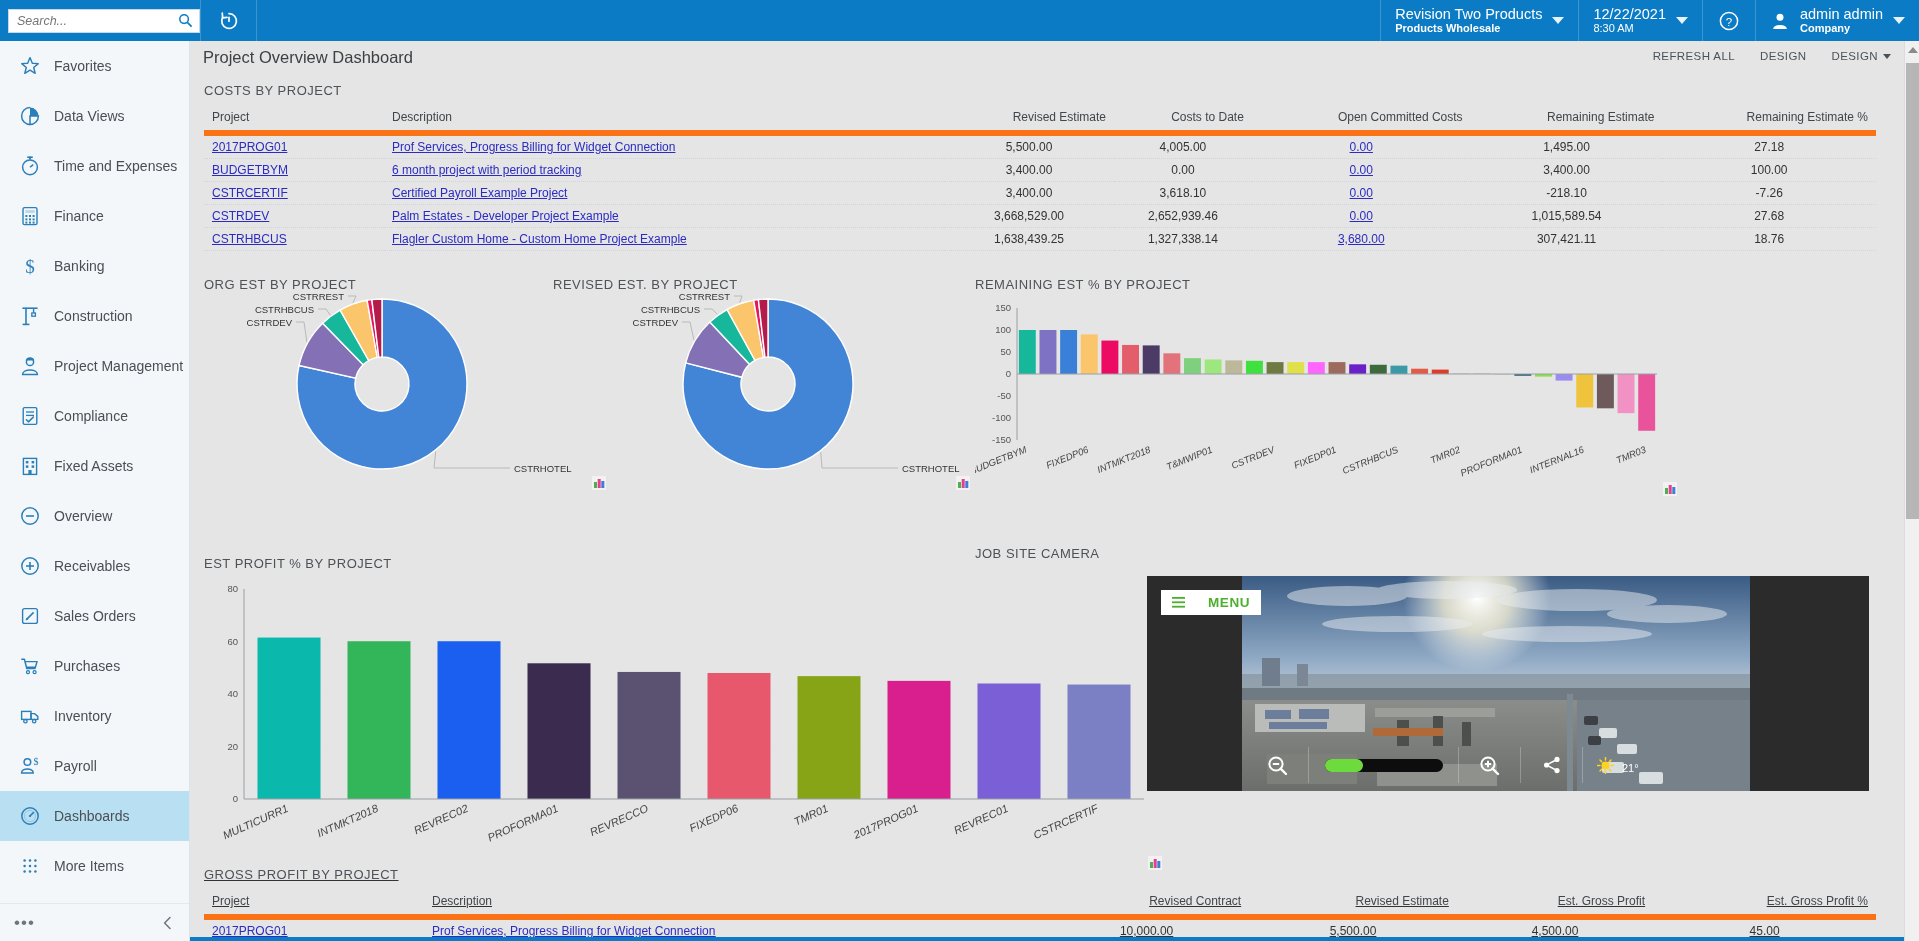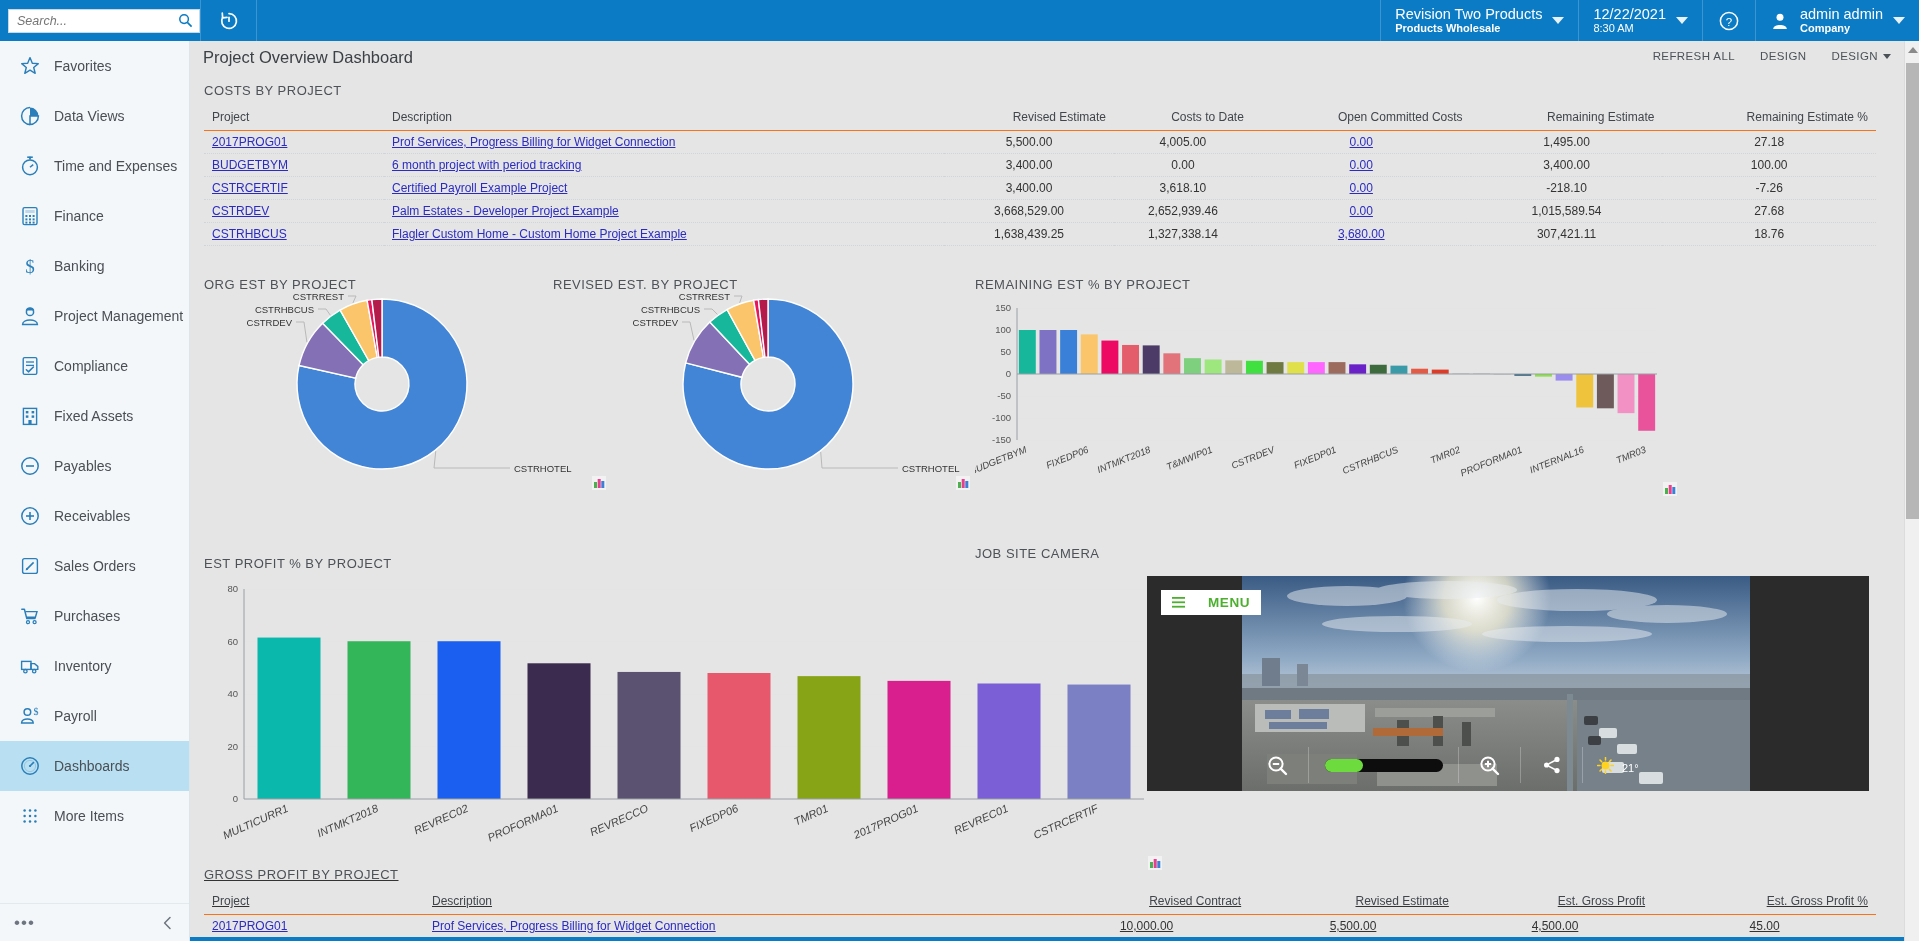--- a/index.html
+++ b/index.html
@@ -73,21 +73,21 @@
   .caret{ width:0;height:0;border-left:4.5px solid transparent;border-right:4.5px solid transparent;border-top:5px solid #4b5257; margin-left:5px;}
   .act{ display:flex; align-items:center; cursor:pointer;}
 
   
   .wtitle{ font-size:13px; color:#4d5257; letter-spacing:.5px; }
 
   
   table.grid{ width:100%; border-collapse:collapse; font-size:12px; }
   table.grid th{
     font-weight:normal; color:#41464b; text-align:right; padding:2px 8px 6px 8px;
-    border-bottom:1px solid #f97316; font-size:12px; white-space:nowrap;
+    border-bottom:6px solid #f97316; font-size:12px; white-space:nowrap;
   }
   table.grid th.l{ text-align:left; }
   table.grid td{
     padding:4px 8px; border-bottom:1px dotted #cfd6db; text-align:center;
     white-space:nowrap; color:#333;
   }
   table.grid td.l{ text-align:left; }
   table.grid a{ color:#2b2bc4; text-decoration:underline; }
   .gridline{ stroke:#e4e4e4; stroke-width:1; }
   .axisline{ stroke:#9aa0a6; stroke-width:1; }
@@ -243,20 +243,32 @@
         <span class="ic">
           <svg width="22" height="22" viewBox="0 0 22 22">
             <text x="11" y="18" text-anchor="middle" font-size="19" fill="#2a7fba" font-family="Liberation Serif, serif">$</text>
           </svg>
         </span>
         <span>Banking</span>
       </div>
       <div class="navitem">
         <span class="ic">
           <svg width="22" height="22" viewBox="0 0 22 22">
+            <line x1="7" y1="3.2" x2="7" y2="19" stroke="#2a7fba" stroke-width="1.6"></line>
+            <line x1="3.4" y1="3.2" x2="18.6" y2="3.2" stroke="#2a7fba" stroke-width="1.6"></line>
+            <line x1="14.6" y1="3.2" x2="14.6" y2="8" stroke="#2a7fba" stroke-width="1.4"></line>
+            <rect x="12.8" y="8" width="3.6" height="3.2" fill="none" stroke="#2a7fba" stroke-width="1.3"></rect>
+            <line x1="3.6" y1="19.4" x2="10.4" y2="19.4" stroke="#2a7fba" stroke-width="1.6"></line>
+          </svg>
+        </span>
+        <span>Construction</span>
+      </div>
+      <div class="navitem">
+        <span class="ic">
+          <svg width="22" height="22" viewBox="0 0 22 22">
             <circle cx="11" cy="7" r="3.6" fill="none" stroke="#2a7fba" stroke-width="1.5"></circle>
             <path d="M6.6 5.4 A4.6 4.6 0 0 1 15.4 5.4 Z" fill="#2a7fba"></path>
             <path d="M3.6 19.6 C3.6 13.6 18.4 13.6 18.4 19.6 Z" fill="none" stroke="#2a7fba" stroke-width="1.5"></path>
           </svg>
         </span>
         <span>Project Management</span>
       </div>
       <div class="navitem">
         <span class="ic">
           <svg width="22" height="22" viewBox="0 0 22 22">
@@ -283,21 +295,21 @@
         </span>
         <span>Fixed Assets</span>
       </div>
       <div class="navitem">
         <span class="ic">
           <svg width="22" height="22" viewBox="0 0 22 22">
             <circle cx="11" cy="11" r="8.2" fill="none" stroke="#2a7fba" stroke-width="1.5"></circle>
             <line x1="7" y1="11" x2="15" y2="11" stroke="#2a7fba" stroke-width="1.6"></line>
           </svg>
         </span>
-        <span>Payables</span>
+        <span>Overview</span>
       </div>
       <div class="navitem">
         <span class="ic">
           <svg width="22" height="22" viewBox="0 0 22 22">
             <circle cx="11" cy="11" r="8.2" fill="none" stroke="#2a7fba" stroke-width="1.5"></circle>
             <line x1="7" y1="11" x2="15" y2="11" stroke="#2a7fba" stroke-width="1.6"></line>
             <line x1="11" y1="7" x2="11" y2="15" stroke="#2a7fba" stroke-width="1.6"></line>
           </svg>
         </span>
         <span>Receivables</span>

